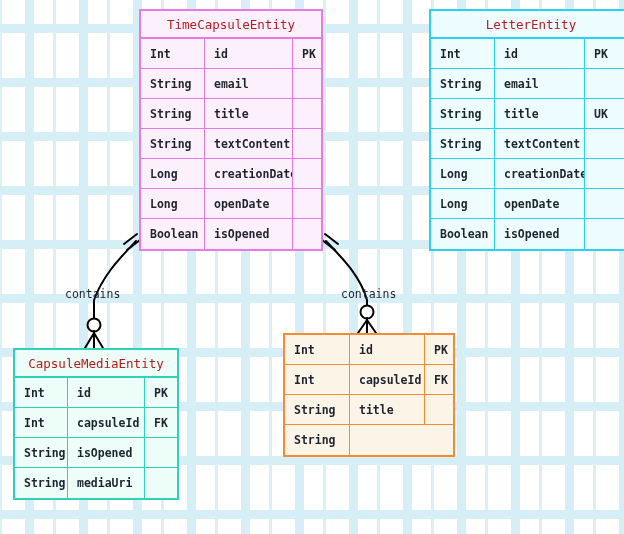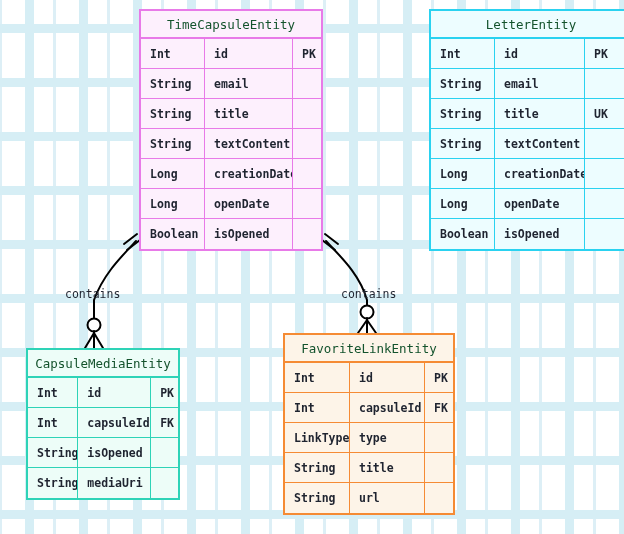--- a/index.html
+++ b/index.html
@@ -38,21 +38,21 @@
     border: 2px solid #000;
     border-collapse: collapse;
   }
   .entity .ent-title {
     text-align: center;
     font-size: 12.5px;
     line-height: 28px;
     height: 28px;
     box-sizing: border-box;
     border-bottom: 2px solid #000;
-    color: #14532d;
+    color: #b91c1c;
     white-space: nowrap;
     overflow: hidden;
   }
   .erow {
     display: flex;
     height: 30px;
     box-sizing: border-box;
     border-bottom: 1.6px solid #000;
     font-weight: bold;
   }
@@ -210,21 +210,21 @@
       <div class="ecell c2" style="width:90px">openDate</div>
       <div class="ecell c3" style="width:28px"></div>
     </div>
     <div class="erow">
       <div class="ecell c1" style="width:64px">Boolean</div>
       <div class="ecell c2" style="width:90px">isOpened</div>
       <div class="ecell c3" style="width:28px"></div>
     </div>
   </div>
 
-  <div class="entity theme-teal" id="ent2" style="left:26px; top:348px; width:154px;">
+  <div class="entity theme-teal" id="ent2" style="left:13px; top:348px; width:166px;">
     <div class="ent-title">CapsuleMediaEntity</div>
     <div class="erow">
       <div class="ecell c1" style="width:53px">Int</div>
       <div class="ecell c2" style="width:77px">id</div>
       <div class="ecell c3" style="width:28px">PK</div>
     </div>
     <div class="erow">
       <div class="ecell c1" style="width:53px">Int</div>
       <div class="ecell c2" style="width:77px">capsuleId</div>
       <div class="ecell c3" style="width:28px">FK</div>
@@ -235,41 +235,34 @@
       <div class="ecell c3" style="width:28px"></div>
     </div>
     <div class="erow">
       <div class="ecell c1" style="width:53px">String</div>
       <div class="ecell c2" style="width:77px">mediaUri</div>
       <div class="ecell c3" style="width:28px"></div>
     </div>
   </div>
 
   <div class="entity theme-orange" id="ent3" style="left:283px; top:333px; width:172px;">
-    <div class="ent-title">FavoriteLinkEntity</div>
     <div class="erow">
       <div class="ecell c1" style="width:65px">Int</div>
       <div class="ecell c2" style="width:75px">id</div>
       <div class="ecell c3" style="width:28px">PK</div>
     </div>
     <div class="erow">
       <div class="ecell c1" style="width:65px">Int</div>
       <div class="ecell c2" style="width:75px">capsuleId</div>
       <div class="ecell c3" style="width:28px">FK</div>
     </div>
     <div class="erow">
-      <div class="ecell c1" style="width:65px">LinkType</div>
-      <div class="ecell c2" style="width:75px">type</div>
-      <div class="ecell c3" style="width:28px"></div>
-    </div>
-    <div class="erow">
       <div class="ecell c1" style="width:65px">String</div>
       <div class="ecell c2" style="width:75px">title</div>
       <div class="ecell c3" style="width:28px"></div>
     </div>
     <div class="erow">
       <div class="ecell c1" style="width:65px">String</div>
-      <div class="ecell c2" style="width:75px">url</div>
       <div class="ecell c3" style="width:28px"></div>
     </div>
   </div>
 
 </div>
 
 </body></html>

